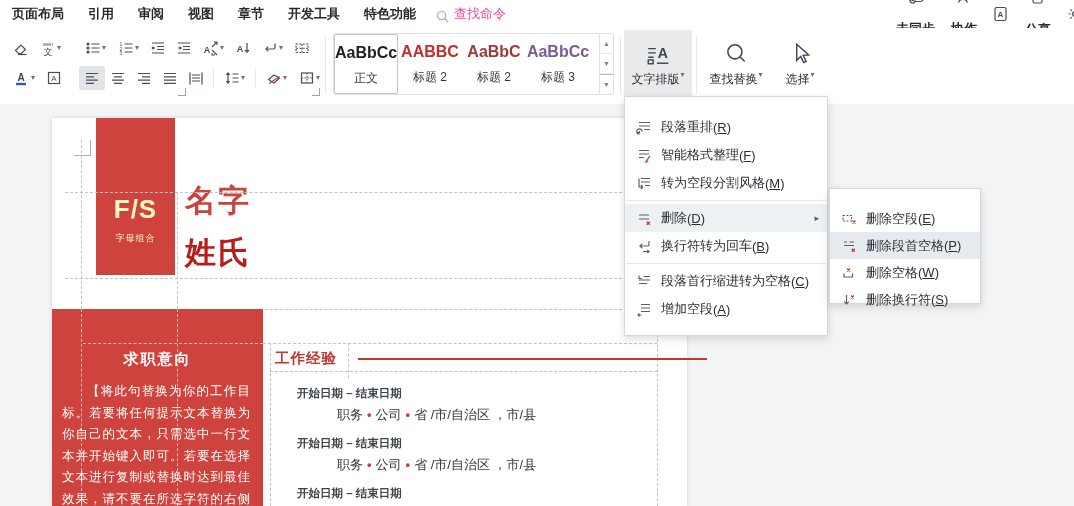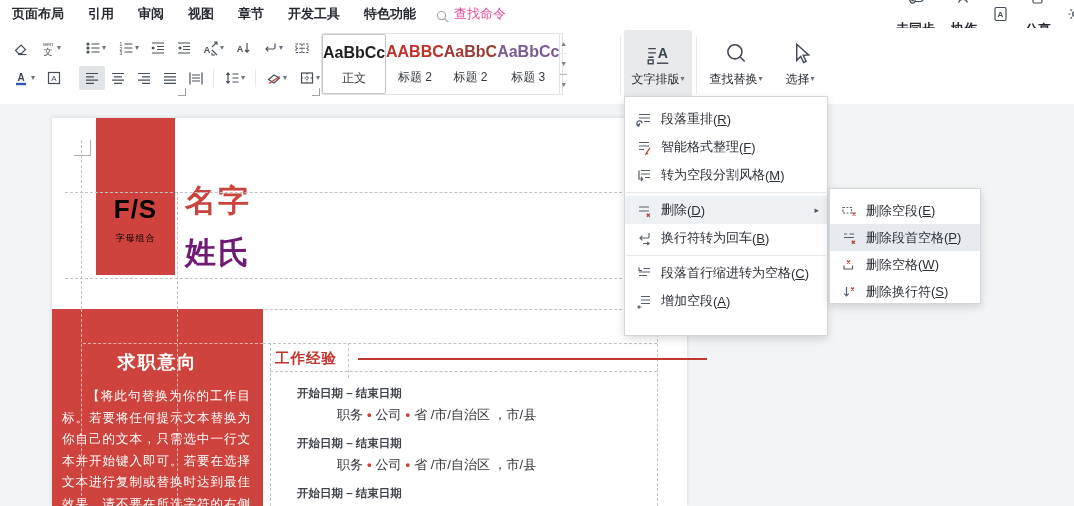--- a/index.html
+++ b/index.html
@@ -19,53 +19,53 @@
   #ribbon { position:absolute; left:0; top:28px; width:1074px; height:76px; background:#fff; }
   .vsep { position:absolute; top:8px; width:1px; height:58px; background:#e6e8ea; }
   .ico-btn { width:26px; height:24px; border-radius:2px; display:flex; align-items:center; justify-content:center; color:#454e59; }
   .ico-btn.w { width:33px; }
   .ico-btn.active { background:#e2e5e8; }
   .caret { font-size:8px; color:#6b7380; line-height:1; margin-left:1px; }
   .row { display:flex; align-items:center; }
   .minisep { width:1px; height:18px; background:#e6e8ea; margin:0 4px; }
   .launcher { position:absolute; width:8px; height:8px; border-right:1px solid #9aa2ab; border-bottom:1px solid #9aa2ab; }
   
-  #gallery { position:absolute; left:321px; top:5px; width:242px; height:62px; border:1px solid #e0e2e5; border-radius:2px; display:flex; }
+  #gallery { position:absolute; left:333px; top:5px; width:281px; height:62px; border:1px solid #e0e2e5; border-radius:2px; display:flex; }
   .style-card { width:64px; height:100%; padding-top:8px; text-align:center; border-radius:2px; }
   .style-card.sel { border:1px solid #c3c7cb; background:#fff; }
   .style-sample { font-size:16px; font-weight:700; line-height:20px; }
   .style-label { font-size:12px; color:#33373d; margin-top:7px; }
   #gal-scroll { width:14px; margin-left:auto; border-left:1px solid #e0e2e5; display:flex; flex-direction:column; }
   #gal-scroll div { flex:1; display:flex; align-items:center; justify-content:center; font-size:7px; color:#7c828b; border-bottom:1px solid #e8eaec; }
   #gal-scroll div:last-child { border-bottom:none; border-top:1px solid #b9bec4; }
   
   .big-btn { position:absolute; top:2px; height:68px; display:flex; flex-direction:column; align-items:center; justify-content:center; border-radius:2px; color:#3c434c; }
-  .big-btn .lbl { font-size:12px; margin-top:4px; display:flex; align-items:center; color:#262a30; }
+  .big-btn .lbl { font-size:12px; margin-top:4px; display:flex; color:#262a30; }
   .big-btn.open { background:#e8eaec; }
   
   #canvas { position:absolute; left:0; top:104px; width:1074px; height:402px; background:#f3f4f6; }
   #page { position:absolute; left:52px; top:14px; width:635px; height:388px; background:#fff; box-shadow:0 0 4px rgba(0,0,0,.14); }
   .dash-h { position:absolute; border-top:1px dashed #c2c2c2; height:0; }
   .dash-v { position:absolute; border-left:1px dashed #c2c2c2; width:0; }
   .dash-w { border-color:rgba(255,255,255,.6); }
   #corner-mark { position:absolute; left:22px; top:22px; width:17px; height:16px; border-right:1px solid #aab0b8; border-bottom:1px solid #aab0b8; }
-  #logo-block { position:absolute; left:44px; top:0; width:79px; height:157px; background:#ce433d; color:#000000; text-align:center; }
+  #logo-block { position:absolute; left:44px; top:0; width:79px; height:157px; background:#ce433d; color:#fef9c3; text-align:center; }
   #logo-mono { font-size:26px; font-weight:800; margin-top:76px; letter-spacing:1px; }
   #logo-cap { font-size:9px; margin-top:7px; letter-spacing:1px; }
   .big-name { position:absolute; left:133px; font-size:31px; font-weight:800; color:#c9443d; letter-spacing:2px; }
   #objective-block { position:absolute; left:0; top:191px; width:211px; height:197px; background:#ce433d; color:#fff; }
-  #objective-title { margin-top:41px; text-align:center; font-size:18px; font-weight:700; letter-spacing:2px; }
+  #objective-title { margin-top:41px; text-align:center; font-size:15px; font-weight:700; letter-spacing:2px; }
   #objective-body { margin:12px 13px 0 10px; font-size:12.6px; line-height:21.5px; text-align:justify; text-indent:25px; }
   #exp-title { position:absolute; left:223px; top:231px; font-size:14.5px; font-weight:800; color:#c0362e; letter-spacing:1px; }
   #exp-rule { position:absolute; left:306px; top:240px; width:349px; height:0; border-top:2px solid #c0392b; }
   .exp-dates { position:absolute; left:245px; font-size:11.5px; font-weight:700; color:#3f444b; }
   .exp-role { position:absolute; left:249px; font-size:13px; color:#33363b;margin-left:36px; }
   .dot { color:#cb4238; font-weight:700; margin:0 4px; }
   
-  .menu { position:absolute; background:#fff; border:1px solid #d4d7db; box-shadow:0 3px 8px rgba(0,0,0,.14); z-index:50; padding:8px 0; }
+  .menu { position:absolute; background:#fff; border:1px solid #d4d7db; box-shadow:0 3px 8px rgba(0,0,0,.14); z-index:50; padding:16px 0; }
   #main-menu { left:624px; top:96px; width:204px; height:240px; }
   #sub-menu { left:829px; top:188px; width:152px; height:116px; }
   .menu-item { height:28px; display:flex; align-items:center; padding:0 8px 0 10px; font-size:13px; color:#2b2f36; white-space:nowrap; }
   .menu-item .mi-ico { width:26px; display:flex; align-items:center; }
   .menu-item.hl { background:#eef1f4; }
   .menu-item.hl2 { background:#e7ebf0; }
   .menu-sep { height:1px; background:#e7e8ea; margin:3px 1px; }
   .paren::before { content:"("; } .paren::after { content:")"; }
   .accel { text-decoration:underline; }
   .sub-arrow { margin-left:auto; font-size:9px; color:#555b63; }
@@ -332,21 +332,21 @@
 
 <div id="canvas">
   <div id="page">
     <div id="corner-mark"></div>
 
     <div id="logo-block" style="background-color: rgb(206, 67, 61);">
       <div id="logo-mono">F/S</div>
       <div id="logo-cap">字母组合</div>
     </div>
     <div class="big-name" style="top: 62px; color: rgb(201, 68, 61);">名字</div>
-    <div class="big-name" style="top: 114px; color: #701a75;">姓氏</div>
+    <div class="big-name" style="top: 114px; color: #b91c1c;">姓氏</div>
 
     <div class="dash-h" style="left:13px; top:74px;  width:592px;"></div>
     <div class="dash-h" style="left:13px; top:160px; width:592px;"></div>
     <div class="dash-h" style="left:13px; top:191px; width:592px;"></div>
     <div class="dash-h" style="left:211px; top:225px; width:394px;"></div>
     <div class="dash-h" style="left:218px; top:253px; width:387px;"></div>
     <div class="dash-v" style="left:29px;  top:22px; height:169px;"></div>
     <div class="dash-v" style="left:125px; top:74px; height:117px;"></div>
     <div class="dash-v" style="left:605px; top:22px; height:366px;"></div>
     <div class="dash-v" style="left:218px; top:225px; height:163px;"></div>

